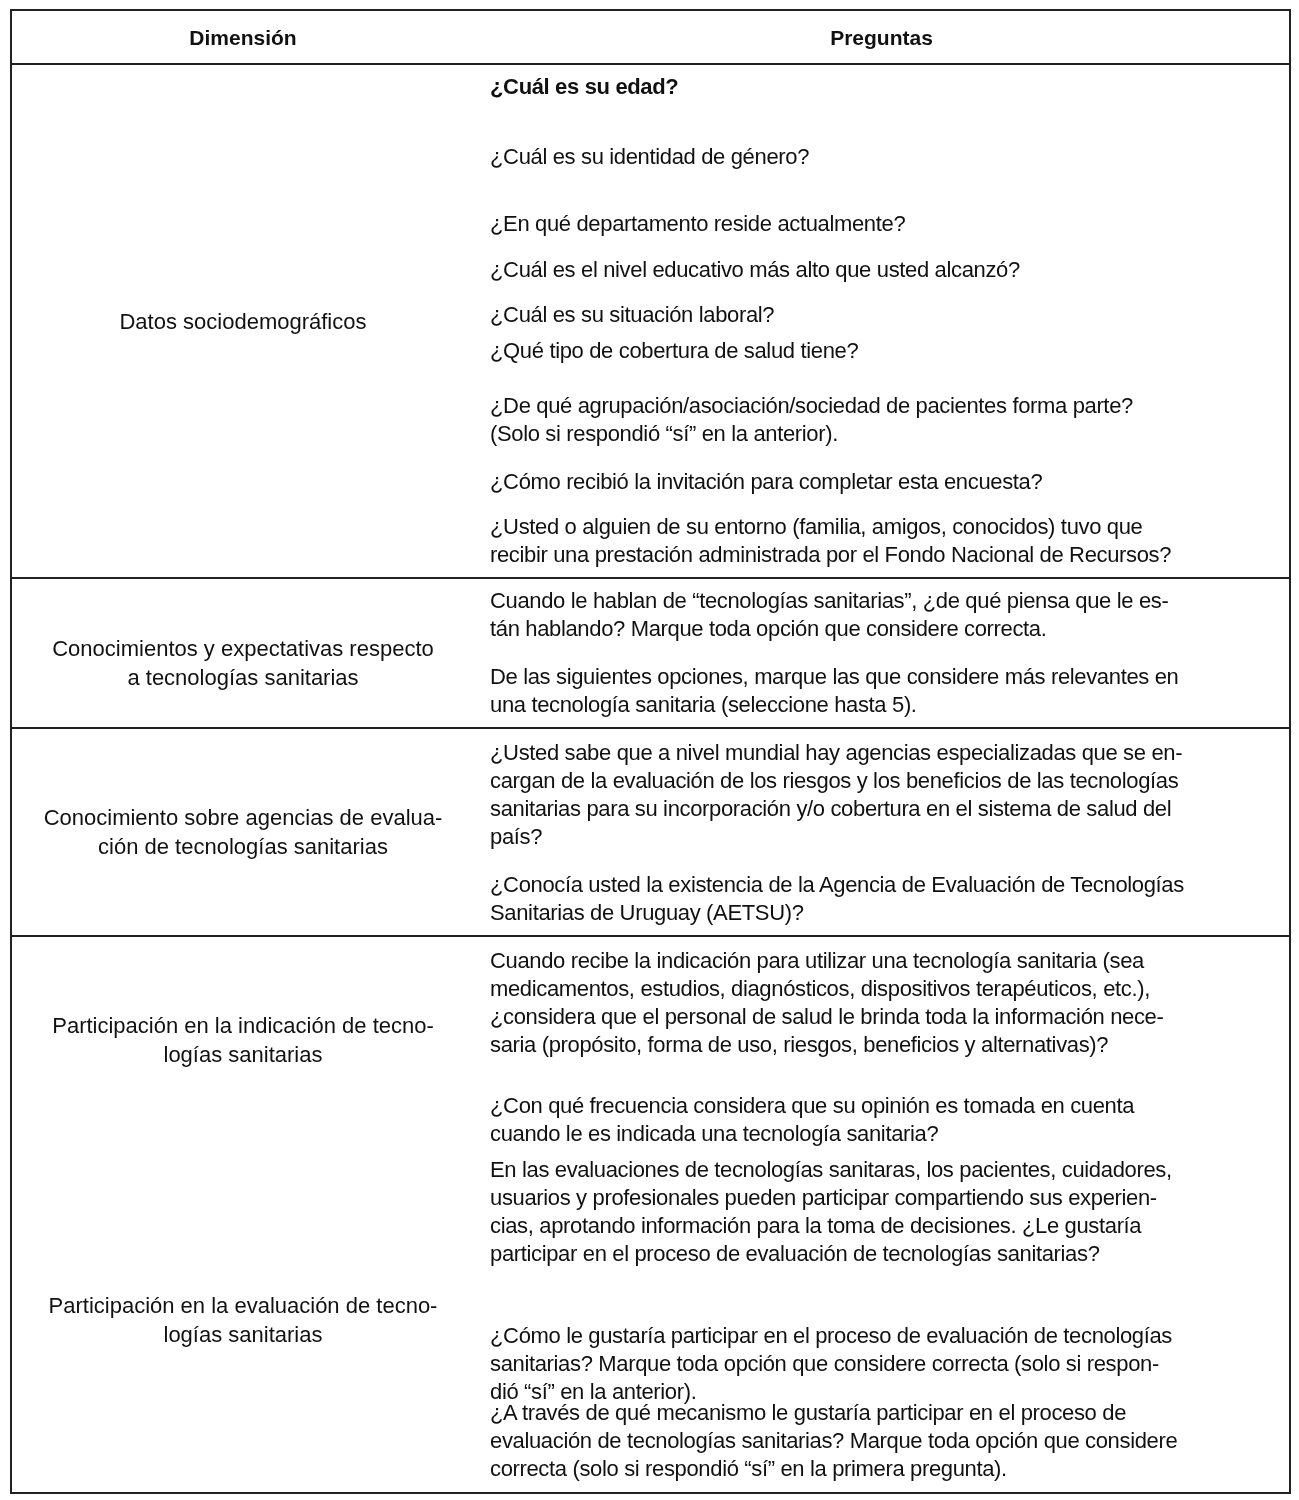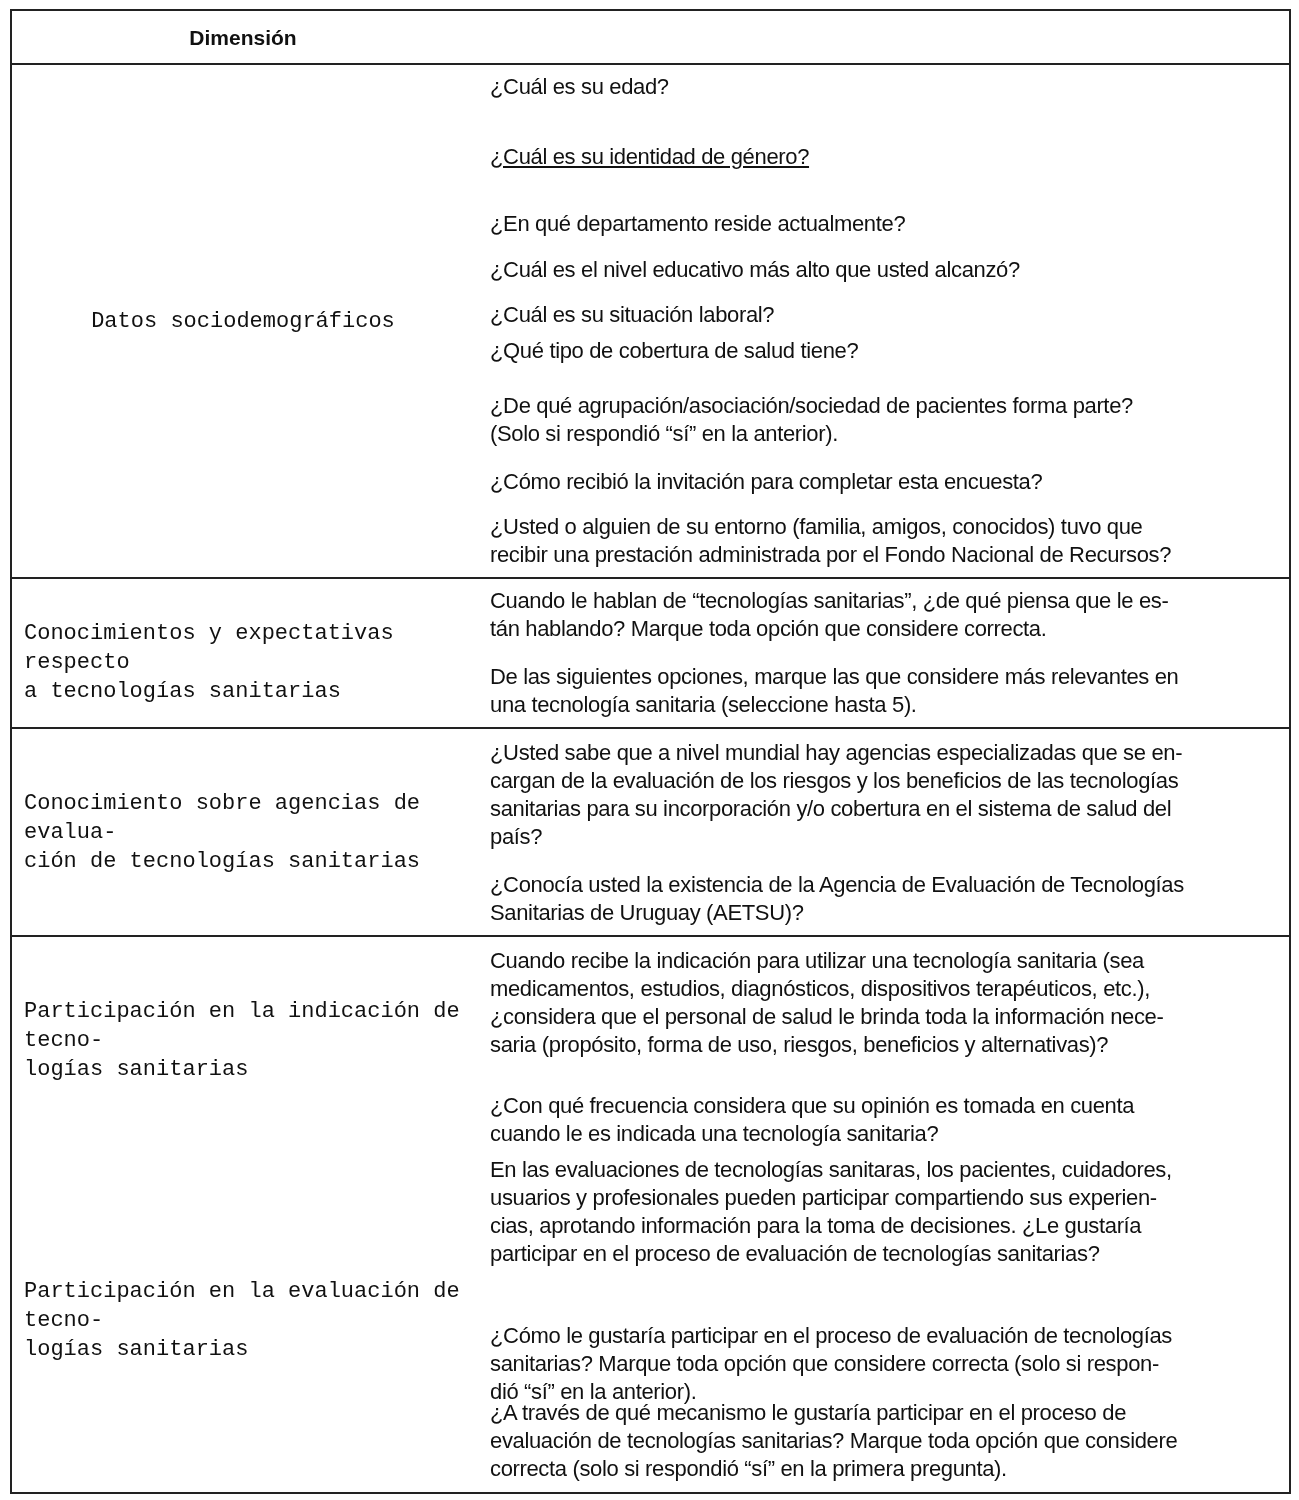--- a/index.html
+++ b/index.html
@@ -47,25 +47,25 @@
     .h-dim { left: 0; width: 462px; }
     .h-preg { left: 462px; width: 815px; }
 
     .dim-cell {
       position: absolute;
       left: 0;
       width: 462px;
       display: flex;
       align-items: center;
       justify-content: center;
+      text-align: center;
       font-size: 22px;
       line-height: 29px;
       padding: 8px 12px;
       box-sizing: border-box;
-      font-family: Liberation Mono, monospace;
     }
     .q-list {
       position: absolute;
       left: 478px;
       width: 790px;
       top: 0;
     }
     .q {
       position: absolute;
       left: 0;
@@ -76,27 +76,28 @@
       white-space: pre-line;
     }
   </style>
 </head>
 <body>
 
 <div class="table-frame">
 
   <div class="row header-row">
     <div class="header-cell h-dim">Dimensión</div>
+    <div class="header-cell h-preg">Preguntas</div>
   </div>
 
   <div class="row" style="top:54px;height:514px;">
     <div class="dim-cell" style="top:0;height:512px;white-space:pre-line;">Datos sociodemográficos</div>
     <div class="q-list">
-      <div class="q" style="top:8px;">¿Cuál es su edad?</div>
-      <div class="q" style="top:78px;text-decoration:underline;">¿Cuál es su identidad de género?</div>
+      <div class="q" style="top:8px;font-weight:bold;">¿Cuál es su edad?</div>
+      <div class="q" style="top:78px;">¿Cuál es su identidad de género?</div>
       <div class="q" style="top:145px;">¿En qué departamento reside actualmente?</div>
       <div class="q" style="top:191px;">¿Cuál es el nivel educativo más alto que usted alcanzó?</div>
       <div class="q" style="top:236px;">¿Cuál es su situación laboral?</div>
       <div class="q" style="top:272px;">¿Qué tipo de cobertura de salud tiene?</div>
       <div class="q" style="top:327px;">¿De qué agrupación/asociación/sociedad de pacientes forma parte?
 (Solo si respondió “sí” en la anterior).</div>
       <div class="q" style="top:403px;">¿Cómo recibió la invitación para completar esta encuesta?</div>
       <div class="q" style="top:448px;">¿Usted o alguien de su entorno (familia, amigos, conocidos) tuvo que
 recibir una prestación administrada por el Fondo Nacional de Recursos?</div>
     </div>

